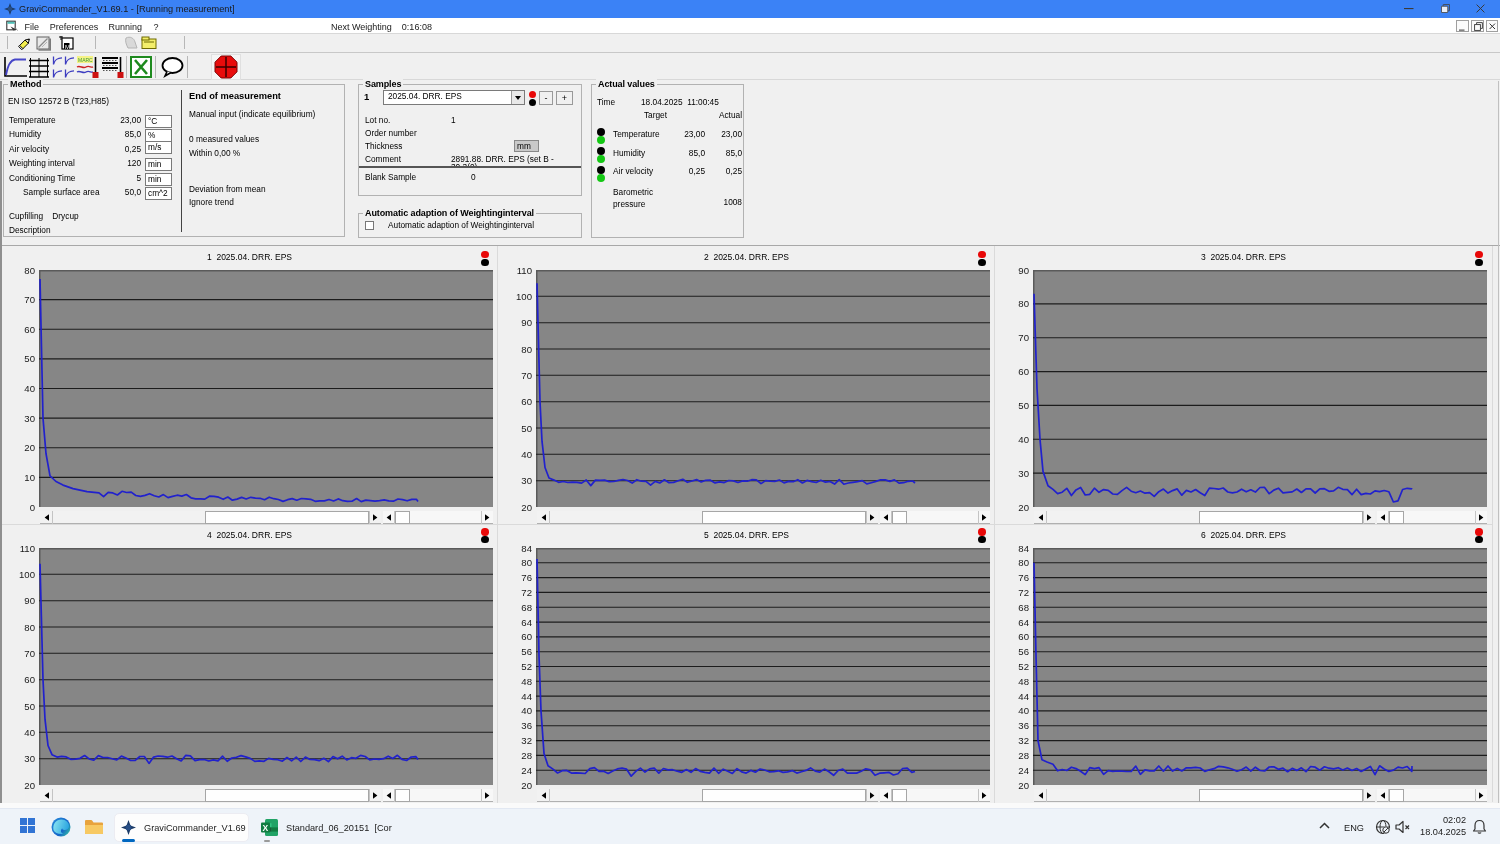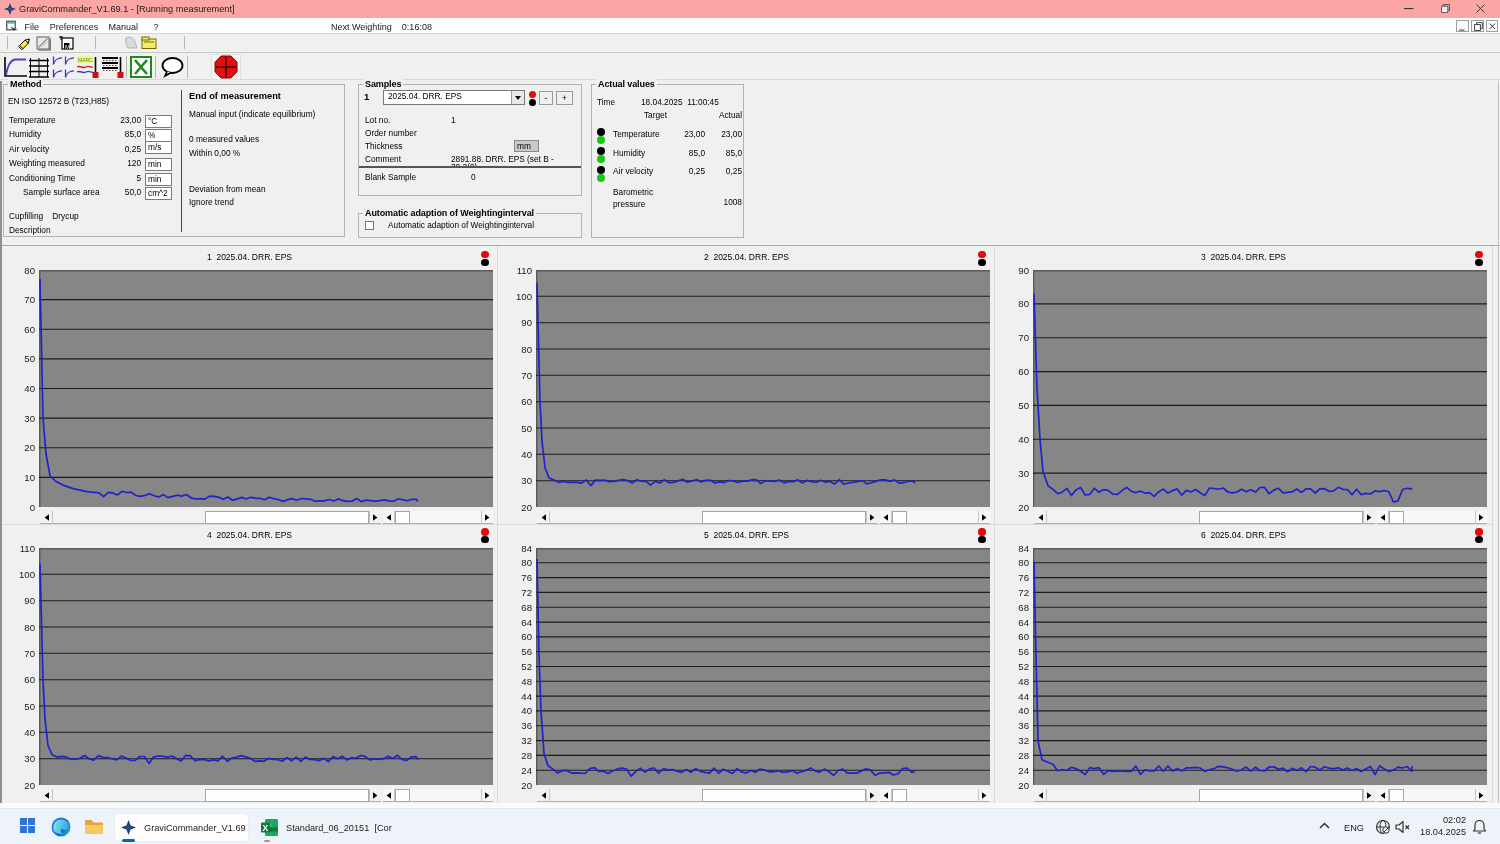--- a/index.html
+++ b/index.html
@@ -1,17 +1,17 @@
 <!DOCTYPE html>
 <html><head><meta charset="utf-8"><style>
 * { margin:0; padding:0; box-sizing:border-box; }
 html,body { width:1500px; height:844px; overflow:hidden; }
 body { font-family:"Liberation Sans", sans-serif; font-size:8.3px; color:#000; background:#f0f0f0; position:relative; }
 .abs { position:absolute; }
-.titlebar { position:absolute; left:0; top:0; width:1500px; height:18px; background:#fca5a5; }
+.titlebar { position:absolute; left:0; top:0; width:1500px; height:18px; background:#3b82f6; }
 .menubar { position:absolute; left:0; top:18px; width:1500px; height:15px; background:#ffffff; }
 .menuitem { position:absolute; top:4px; font-size:9px; color:#1a1a1a; }
 .toolbar1 { position:absolute; left:0; top:33px; width:1500px; height:19px; background:#f0f0f0; border-top:1px solid #d8d8d8; }
 .toolbar2 { position:absolute; left:0; top:52px; width:1500px; height:28px; background:#f0f0f0; border-top:1px solid #c8c8c8; border-bottom:1px solid #d8d8d8; }
 .tsep { position:absolute; width:1px; background:#b7b7b7; }
 .panelarea { position:absolute; left:0; top:80px; width:1500px; height:165px; background:#f0f0f0; }
 .gbox { position:absolute; border:1px solid #b2b2b2; }
 .glabel { position:absolute; top:-6px; left:4px; background:#f0f0f0; padding:0 2px; font-weight:bold; font-size:9px; letter-spacing:-0.1px; white-space:nowrap; }
 .t { position:absolute; white-space:nowrap; font-size:8.3px; line-height:9.5px; }
 .tb { position:absolute; white-space:nowrap; font-size:9.3px; line-height:10px; font-weight:bold; }
@@ -51,21 +51,21 @@
 
 <div class="menubar">
  <svg class="abs" style="left:6px;top:2px" width="12" height="12" viewBox="0 0 12 12">
   <rect x="0.8" y="1.2" width="8.4" height="8.6" fill="#fff" stroke="#333" stroke-width="1.1"></rect>
   <rect x="1.4" y="1.8" width="7.2" height="2" fill="#52c0b8"></rect>
   <path d="M4.5 6.5 L10.5 9.5 L7.5 10.5 Z" fill="#333"></path>
   <path d="M9 7.5 L11.5 10.5" stroke="#888" stroke-width="1"></path>
  </svg>
  <div class="menuitem" style="left:24.6px">File</div>
  <div class="menuitem" style="left:49.8px">Preferences</div>
- <div class="menuitem" style="left:108.6px">Manual</div>
+ <div class="menuitem" style="left:108.6px">Running</div>
  <div class="menuitem" style="left:153.6px">?</div>
  <div class="menuitem" style="left:331px">Next Weighting&nbsp;&nbsp;&nbsp;&nbsp;0:16:08</div>
  <div class="abs" style="left:1456px;top:1.5px;width:12.5px;height:12.5px;border:1px solid #9f9f9f;background:#fbfbfb"><svg width="7" height="9" style="margin:1px 0 0 2px">
         <rect y="7.6" width="5.5" height="1" fill="#333"></rect>
       </svg></div>
  <div class="abs" style="left:1471px;top:1.5px;width:12.5px;height:12.5px;border:1px solid #9f9f9f;background:#fbfbfb"><svg width="9" height="9" style="margin:1.5px 0 0 1.5px" viewBox="0 0 9 9">
         <path d="M2.6 2 L2.6 0.6 L8.4 0.6 L8.4 6.4 L6.8 6.4" fill="none" stroke="#333" stroke-width="0.9"></path>
         <rect x="0.6" y="2.6" width="5.8" height="5.8" fill="#fbfbfb" stroke="#333" stroke-width="0.9"></rect>
       </svg></div>
  <div class="abs" style="left:1485.5px;top:1.5px;width:12.5px;height:12.5px;border:1px solid #9f9f9f;background:#fbfbfb"><svg width="7" height="7" style="margin:2.5px 0 0 2.5px" viewBox="0 0 7 7">
@@ -181,21 +181,21 @@
 <div class="t" style="left:8px;top:97px">EN ISO 12572 B (T23,H85)</div>
 <div class="t" style="left:9px;top:116px">Temperature</div>
 <div class="tr" style="left:91px;top:116px;width:50px">23,00</div>
 <div class="ubox" style="left:145px;top:115px">°C</div>
 <div class="t" style="left:9px;top:130.4px">Humidity</div>
 <div class="tr" style="left:91px;top:130.4px;width:50px">85,0</div>
 <div class="ubox" style="left:145px;top:129.4px">%</div>
 <div class="t" style="left:9px;top:144.8px">Air velocity</div>
 <div class="tr" style="left:91px;top:144.8px;width:50px">0,25</div>
 <div class="ubox" style="left:145px;top:141px">m/s</div>
-<div class="t" style="left:9px;top:159.2px">Weighting measured</div>
+<div class="t" style="left:9px;top:159.2px">Weighting interval</div>
 <div class="tr" style="left:91px;top:159.2px;width:50px">120</div>
 <div class="ubox" style="left:145px;top:158.2px">min</div>
 <div class="t" style="left:9px;top:173.6px">Conditioning Time</div>
 <div class="tr" style="left:91px;top:173.6px;width:50px">5</div>
 <div class="ubox" style="left:145px;top:172.6px">min</div>
 <div class="t" style="left:23px;top:188px">Sample surface area</div>
 <div class="tr" style="left:91px;top:188px;width:50px">50,0</div>
 <div class="ubox" style="left:145px;top:187px">cm^2</div>
 <div class="t" style="left:9px;top:212px">Cupfilling&nbsp;&nbsp;&nbsp;&nbsp;Drycup</div>
 <div class="t" style="left:9px;top:226px">Description</div>

